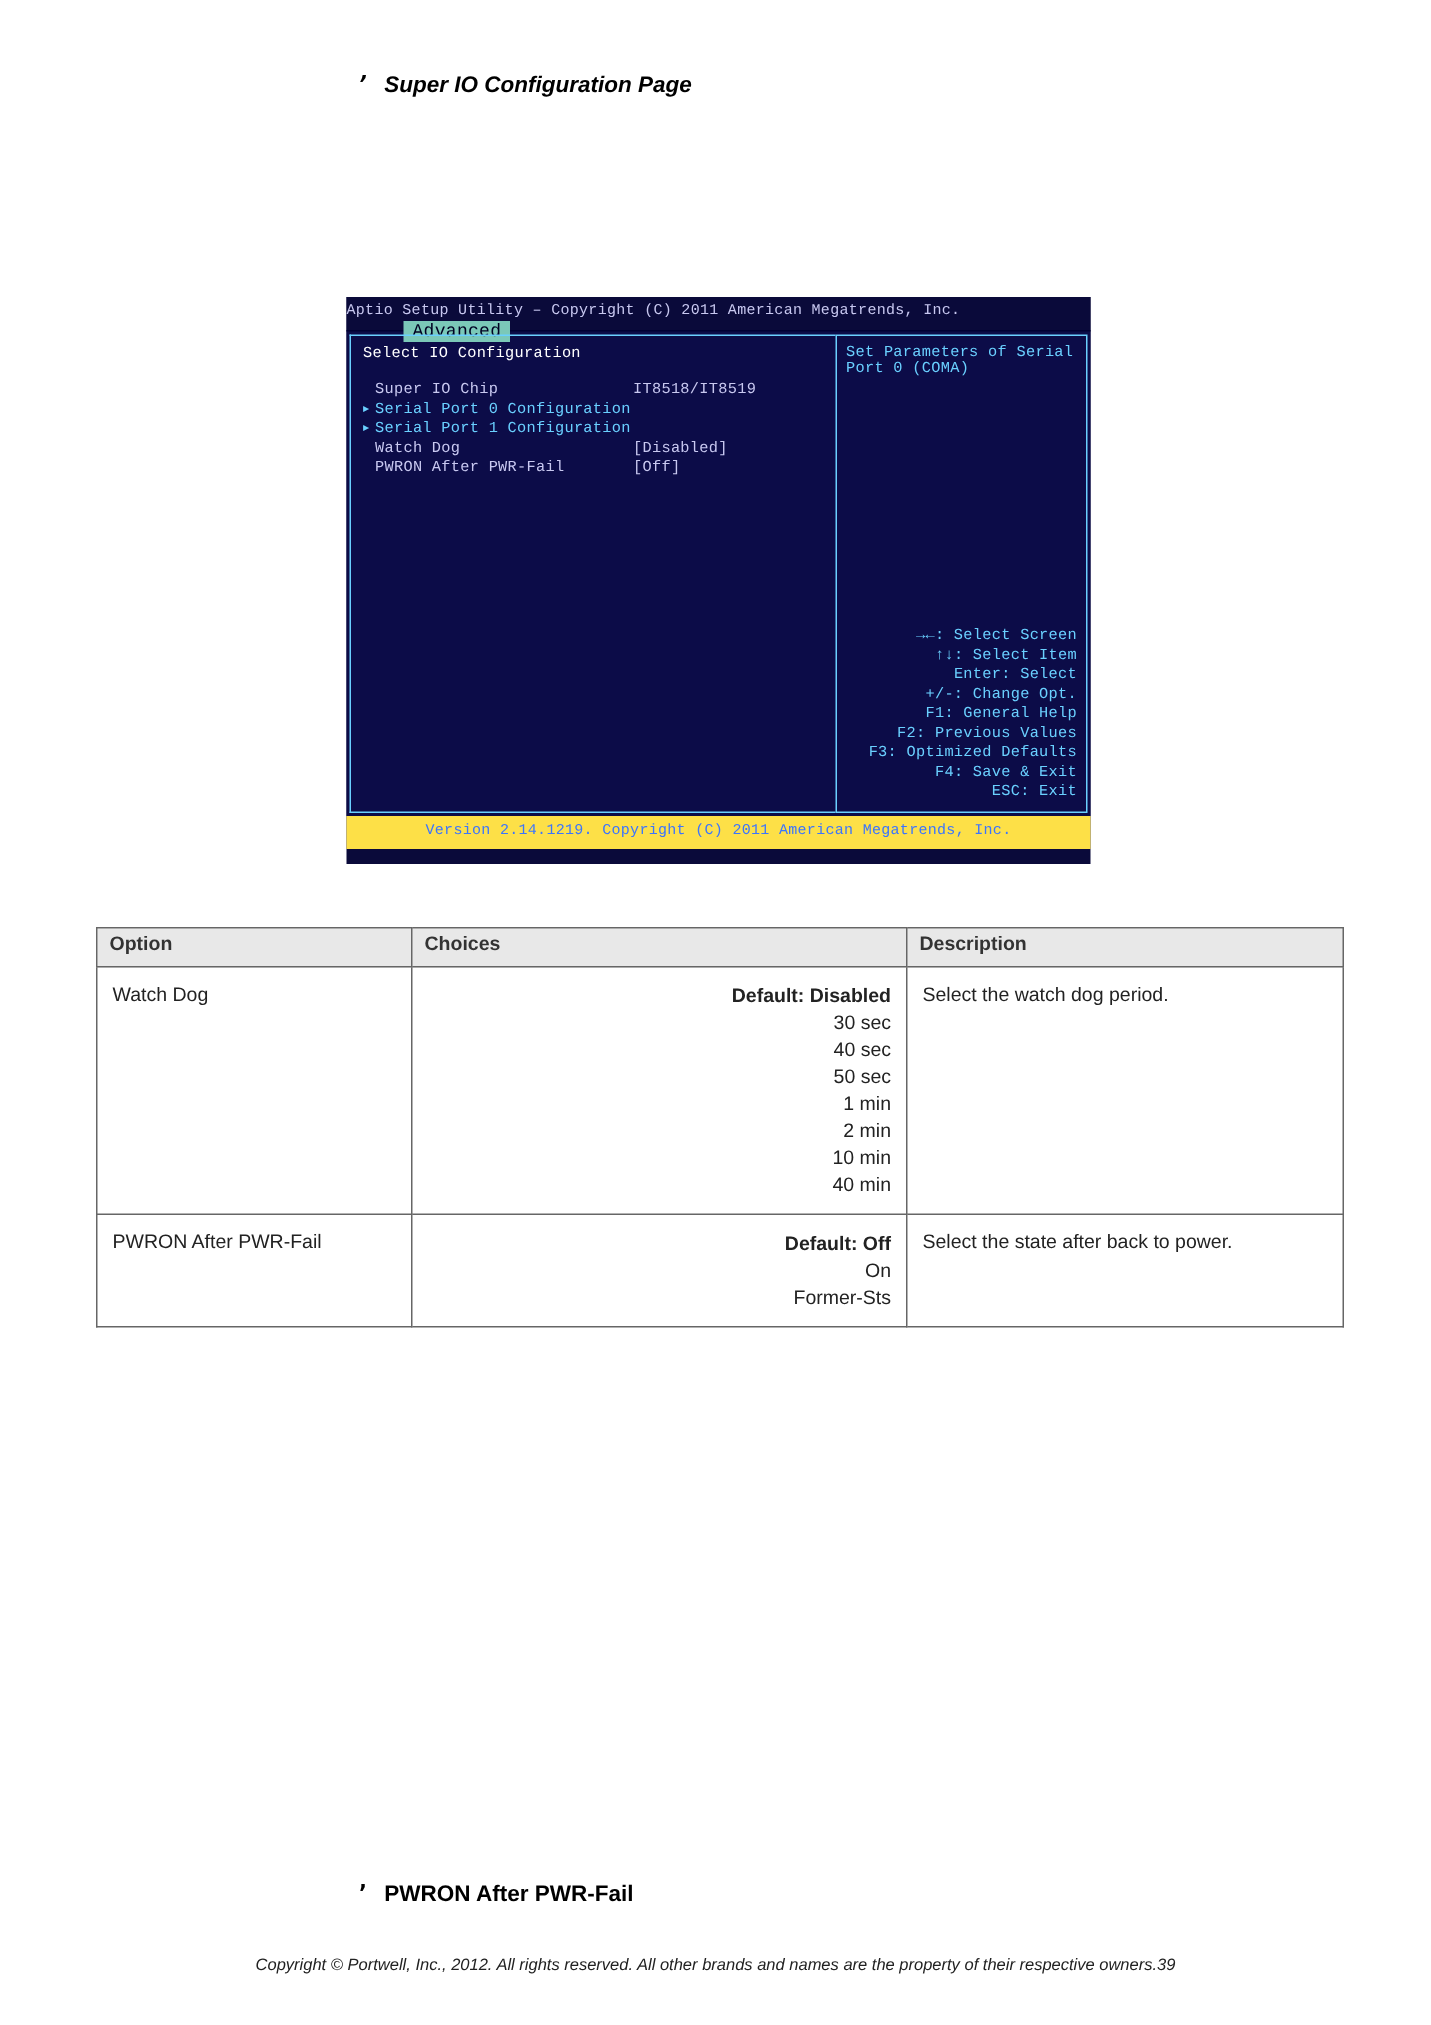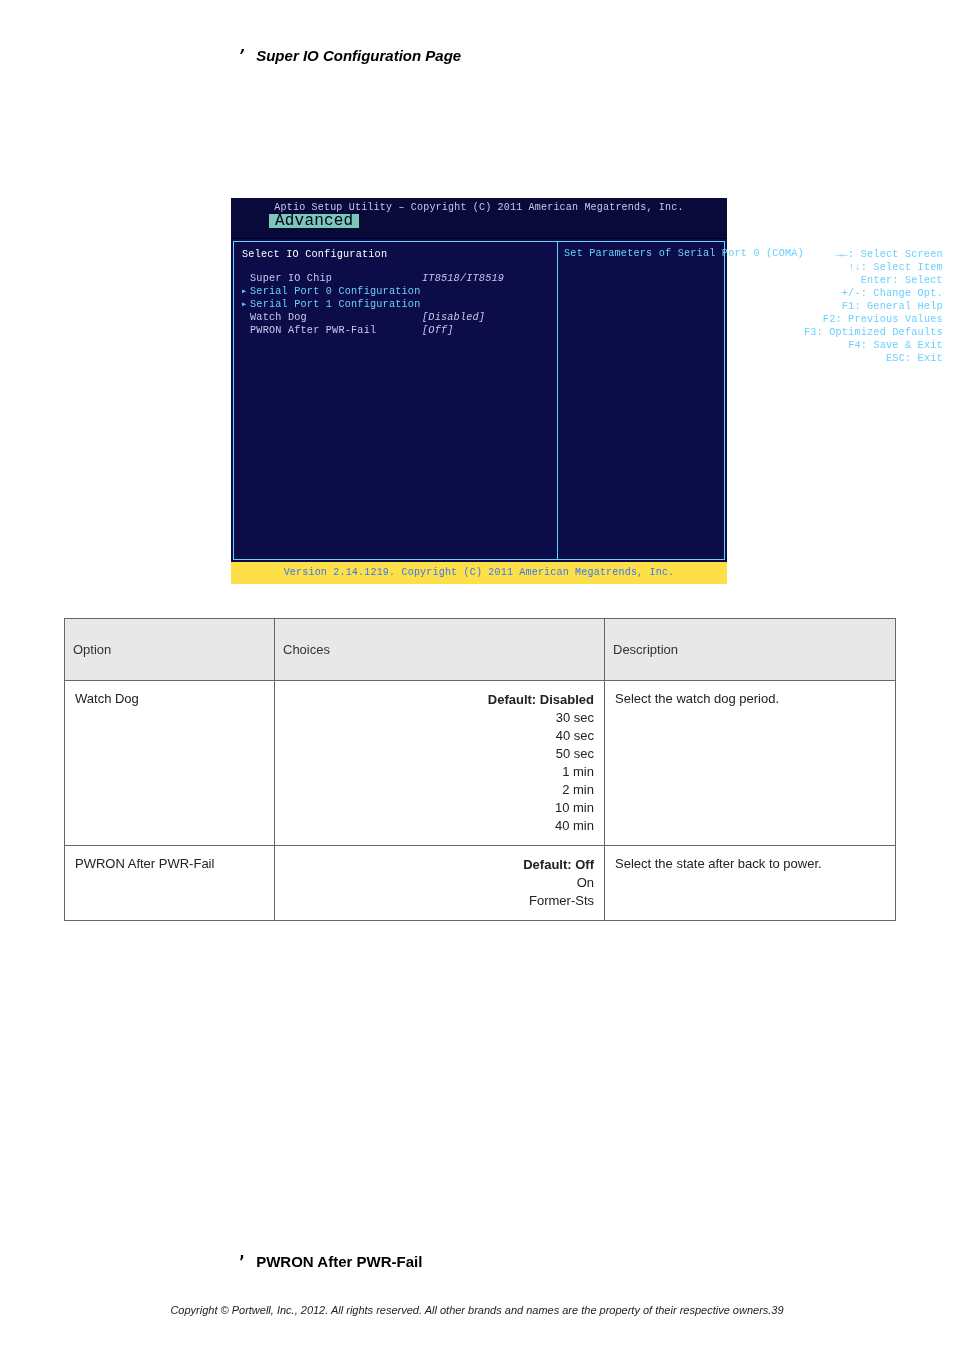--- a/index.html
+++ b/index.html
@@ -2,45 +2,45 @@
 <html><head>
   <meta charset="utf-8">
   <style>
     * { box-sizing: border-box; margin: 0; padding: 0; }
     body { width: 954px; height: 1350px; background: #fff; font-family: Arial, sans-serif; position: relative; }
 
     .section-heading { position: absolute; font-weight: bold; color: #000; font-size: 15px; }
     .section-heading .icon { font-family: monospace; margin-right: 6px; }
 
     .bios-shot { position: absolute; left: 231px; top: 198px; width: 496px; height: 378px; background: #0a0a3a; font-family: 'Courier New', monospace; font-size: 10.2px; letter-spacing: 0.2px; }
-    .bios-header { background: #0a0a3a; color: #c8c8f0; text-align: center; padding: 2px 0 0 0; height: 40px; }
+    .bios-header { background: #0a0a3a; color: #c8c8f0; padding: 2px 0 0 0; height: 22px; }
     .bios-header .title-line { font-size: 10px; padding-top: 2px; }
     .tab-row { display: flex; height: 14px; margin-top: 1px; padding-left: 38px; }
-    .tab { background: #7bc8b8; color: #002; padding: 0 6px; height: 14px; line-height: 14px; font-size: 16px; }
+    .tab { background: #7bc8b8; color: #002; padding: 0 6px; height: 14px; line-height: 14px; font-size: 12px; }
 
     .bios-body { display: flex; height: 324px; background: #0c0c48; border-top: 1px solid #003; }
     .bios-left { flex: 1; border: 1px solid #6ad0ff; border-right: none; margin: 2px 0 2px 2px; padding: 6px 8px; color: #c8c8f0; position: relative; }
-    .bios-right { width: 168px; border: 1px solid #6ad0ff; margin: 2px 2px 2px 0; padding: 6px 6px; color: #6ad0ff; display: flex; flex-direction: row; }
+    .bios-right { width: 168px; border: 1px solid #6ad0ff; margin: 2px 2px 2px 0; padding: 6px 6px; color: #6ad0ff; display: flex; flex-direction: column; }
     .bios-left .row { display: flex; height: 13px; line-height: 13px; }
     .bios-left .lbl { width: 180px; white-space: pre; }
-    .bios-left .val { color: #c8c8f0; font-style: italic; }
+    .bios-left .val { color: #c8c8f0; }
     .bios-left .white { color: #fff; }
     .bios-left .cyan { color: #6ad0ff; }
     .submenu-marker { color: #6ad0ff; position: absolute; left: -1px; }
     .bios-left .indent { padding-left: 8px; }
     .help-top { flex: 0 0 auto; color: #6ad0ff; }
     .help-gap { flex: 1; }
     .help-bot { flex: 0 0 auto; color: #6ad0ff; line-height: 13px; }
     .help-bot div { white-space: pre; text-align: right; }
 
     .bios-footer { background: #fde047; color: #3a74ff; text-align: center; height: 22px; padding-top: 5px; font-size: 10px; }
 
     .opt-table { position: absolute; left: 64px; top: 618px; width: 832px; border-collapse: collapse; font-size: 13px; }
     .opt-table th, .opt-table td { border: 1px solid #666; text-align: left; vertical-align: top; }
-    .opt-table th { background: #e8e8e8; padding: 23px 8px; font-weight: normal; color: #333; height: 26px; }
+    .opt-table th { background: #e8e8e8; padding: 2px 8px; font-weight: bold; color: #333; height: 26px; }
     .opt-table td { padding: 10px 10px; color: #222; }
     .opt-table .c1 { width: 210px; }
     .opt-table .c2 { width: 330px; }
     .opt-table td .line { line-height: 18px; text-align: right; }
     .default-mark { font-weight: bold; }
 
     .footer-area { position: absolute; left: 56px; top: 1304px; width: 842px; display: flex; justify-content: center; font-size: 11px; color: #222; font-style: italic; }
     .page-num { font-style: italic; }
   </style>
 </head>

